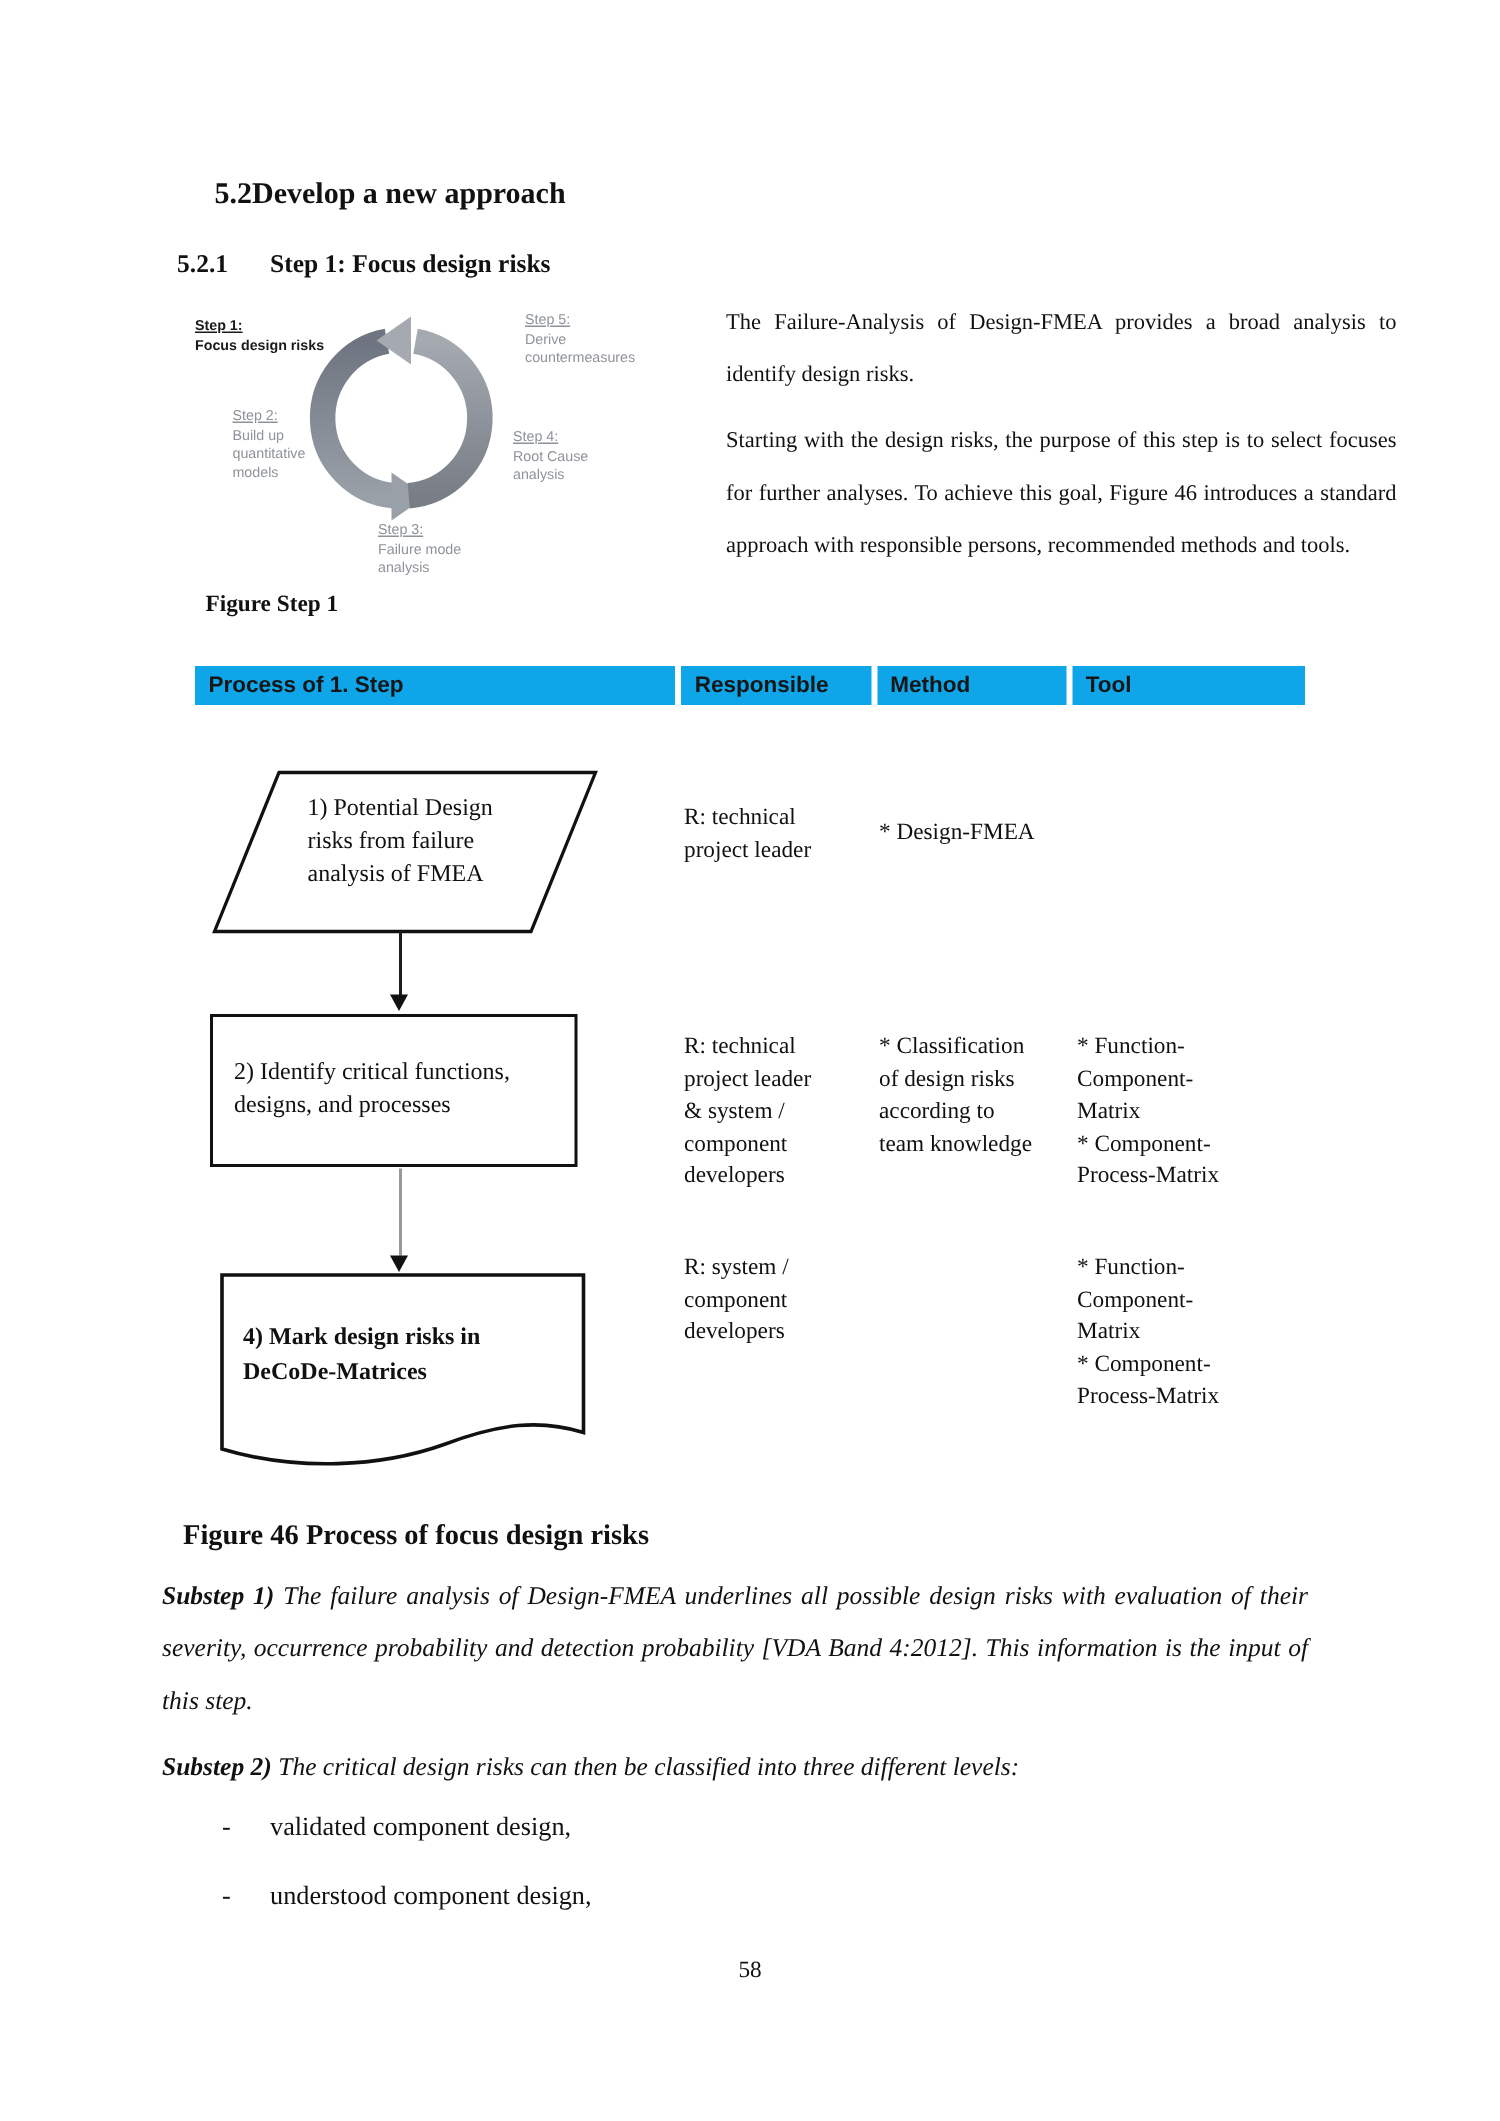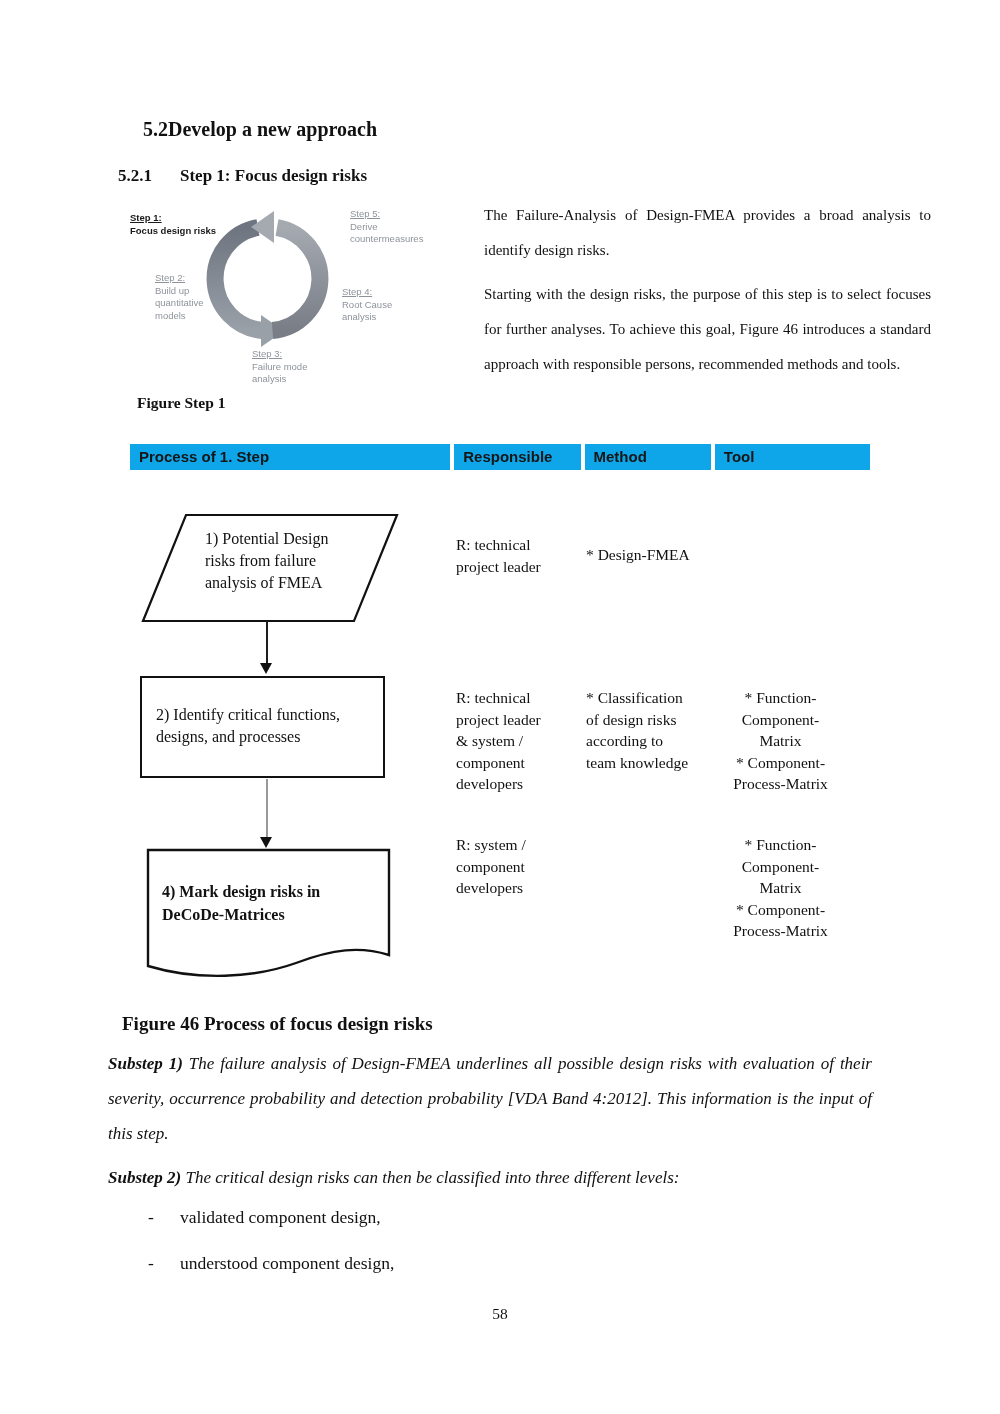--- a/index.html
+++ b/index.html
@@ -66,21 +66,21 @@
   .conn1{top:621px;height:44px;}
   .conn2{top:779px;height:58px;background:#999;}
   .arrowhead{width:0;height:0;border-left:6.5px solid transparent;border-right:6.5px solid transparent;border-top:11px solid #111;left:260px;}
   .ah1{top:663px;}
   .ah2{top:837px;}
 
   
   .tcell{font-size:15.5px;line-height:21.5px;white-space:pre-line;margin-top:16px;}
   .c-resp{left:456px;width:125px;}
   .c-method{left:586px;width:130px;}
-  .c-tool{left:718px;width:125px;text-align:center;}
+  .c-tool{left:718px;width:125px;}
   .r1{top:518px;}
   .r1m{top:528px;}
   .r2{top:671px;}
   .r3{top:818px;}
 
   .fig-cap2{left:122px;top:1013px;font-size:19px;font-weight:bold;}
 
   
   .body-p{left:108px;width:764px;font-size:17px;line-height:35px;text-align:justify;font-style:italic;}
   .sub1{top:1046px;}

